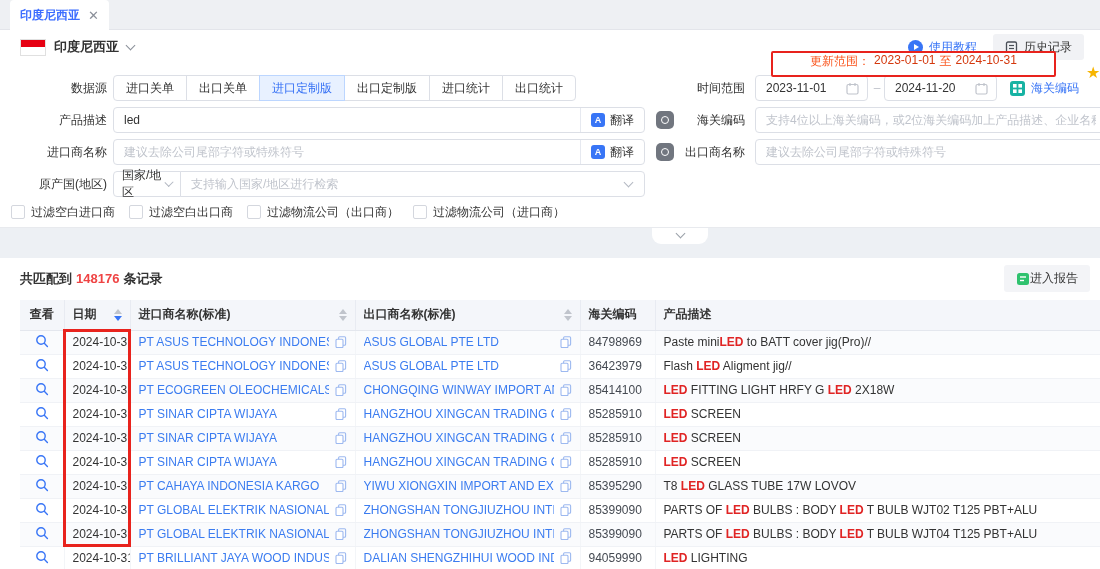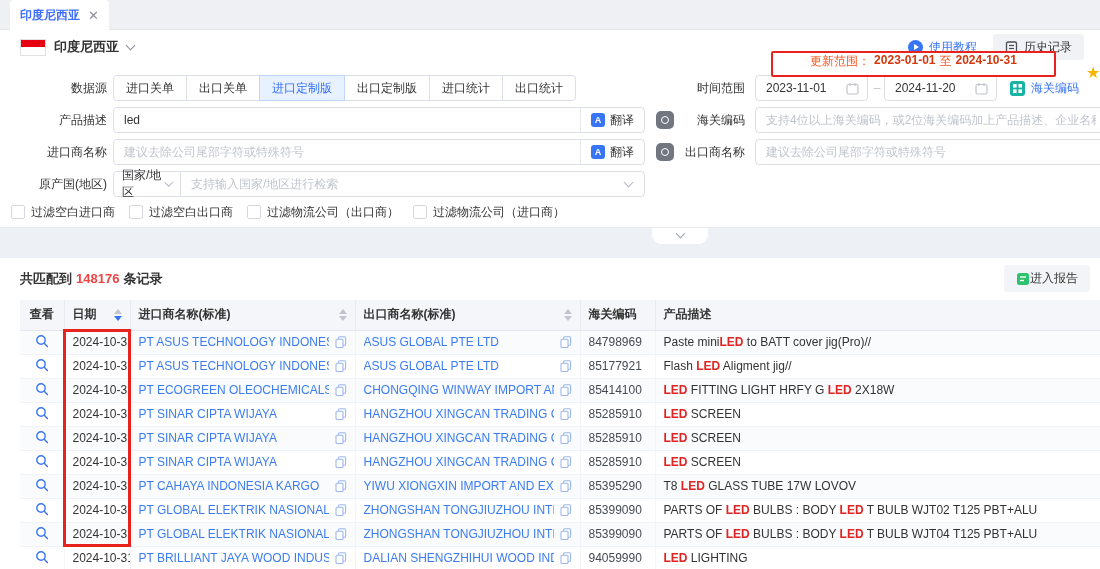--- a/index.html
+++ b/index.html
@@ -27,21 +27,21 @@
   .top-actions { position:absolute; right:16px; top:3px; height:28px; display:flex; align-items:center; gap:16px; }
   .tutorial { display:flex; align-items:center; gap:6px; color:#3875f6; cursor:pointer; }
   .tut-ic { width:15px; height:15px; border-radius:50%; background:#3875f6; display:flex; align-items:center; justify-content:center; }
   .tut-ic i { width:0; height:0; border-left:5px solid #fff; border-top:3.5px solid transparent; border-bottom:3.5px solid transparent; margin-left:1px; }
   .history { display:flex; align-items:center; gap:6px; background:#f1f2f5; border-radius:3px; height:26px; padding:0 12px; color:#333; cursor:pointer; }
   .star { position:absolute; left:1086px; top:33px; color:#f7b500; font-size:16px; }
 
   .update-box { position:absolute; left:771px; top:21px; width:285px; height:26px; border:2px solid #e8231d; border-radius:2px;
                 display:flex; align-items:flex-start; justify-content:center; gap:4px; background:#fff; z-index:4; white-space:nowrap; }
   .upd-lab { color:#fa541c; }
-  .upd-date { color:#d4380d; font-weight:700; }
+  .upd-date { color:#d4380d; font-weight:400; }
 
   
   .frow { position:absolute; left:0; width:1100px; height:26px; }
   .lab { position:absolute; left:0; width:107px; text-align:right; line-height:26px; color:#333; }
   .lab.r { left:645px; width:100px; }
 
   .seg-group { position:absolute; left:113px; top:0; display:flex; }
   .seg { height:26px; padding:4px 12px; border:1px solid #dcdfe6; background:#fff; display:flex; align-items:center; margin-left:-1px; cursor:pointer; color:#333; white-space:nowrap; }
   .seg:first-child { border-radius:4px 0 0 4px; margin-left:0; }
   .seg:last-child { border-radius:0 4px 4px 0; }
@@ -371,21 +371,21 @@
           </td>
           <td>
             <span class="cell-co">
               <span class="link">ASUS GLOBAL PTE LTD</span>
               <svg class="copy-ic" width="12" height="12" viewBox="0 0 12 12">
                 <rect x="3.6" y="0.8" width="7" height="8.4" rx="1" fill="none" stroke="#9db9f0" stroke-width="1.1"></rect>
                 <rect x="1" y="3.2" width="7" height="8.4" rx="1" fill="#fff" stroke="#9db9f0" stroke-width="1.1"></rect>
               </svg>
             </span>
           </td>
-          <td class="c-hs">85177921</td>
+          <td class="c-hs">36423979</td>
           <td>Flash <span class="kw">LED</span> Aligment jig//</td>
         </tr>
         <tr>
           <td class="c-view"><svg width="14" height="14" viewBox="0 0 14 14">
               <circle cx="6" cy="6" r="4.2" fill="none" stroke="#3875f6" stroke-width="1.4"></circle>
               <line x1="9.3" y1="9.3" x2="12.4" y2="12.4" stroke="#3875f6" stroke-width="1.4" stroke-linecap="round"></line>
             </svg></td>
           <td class="c-date">2024-10-31</td>
           <td>
             <span class="cell-co">

